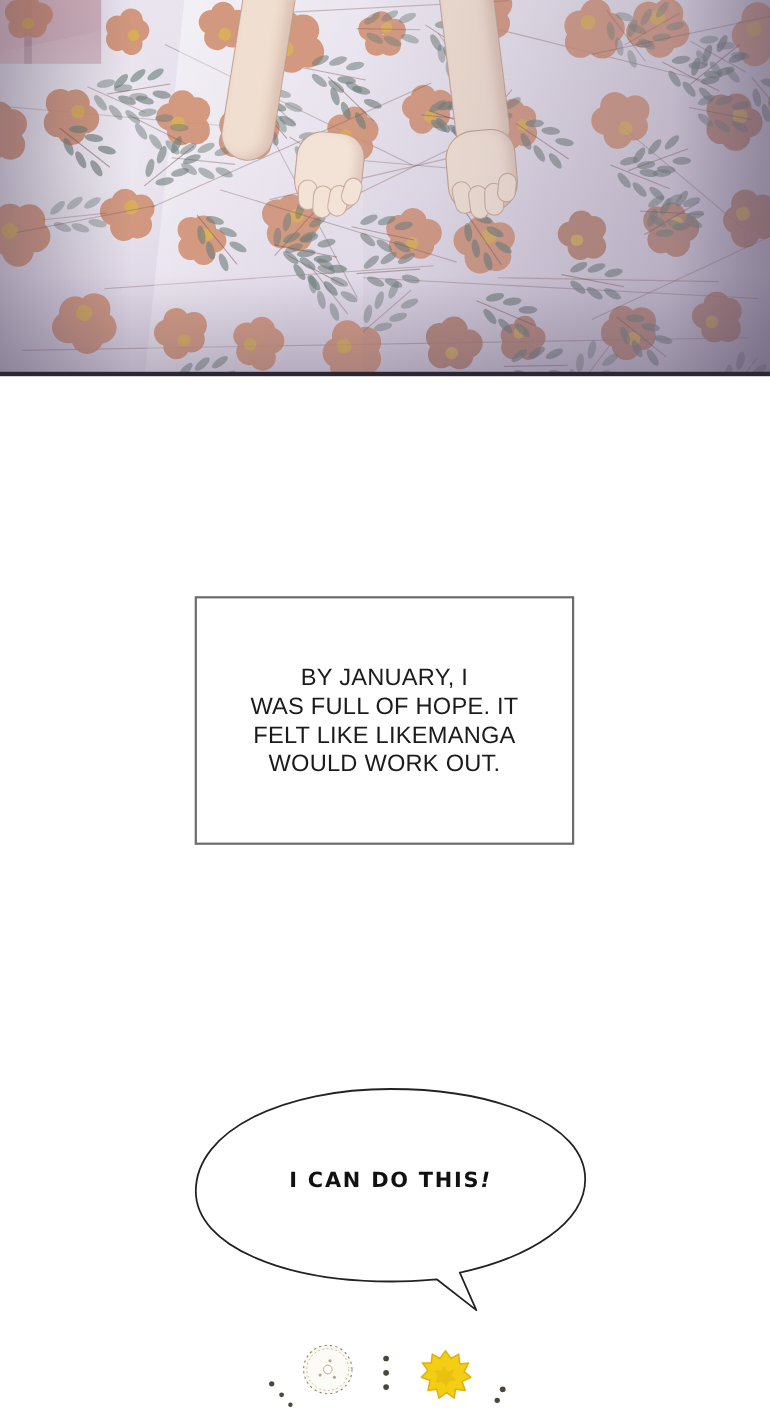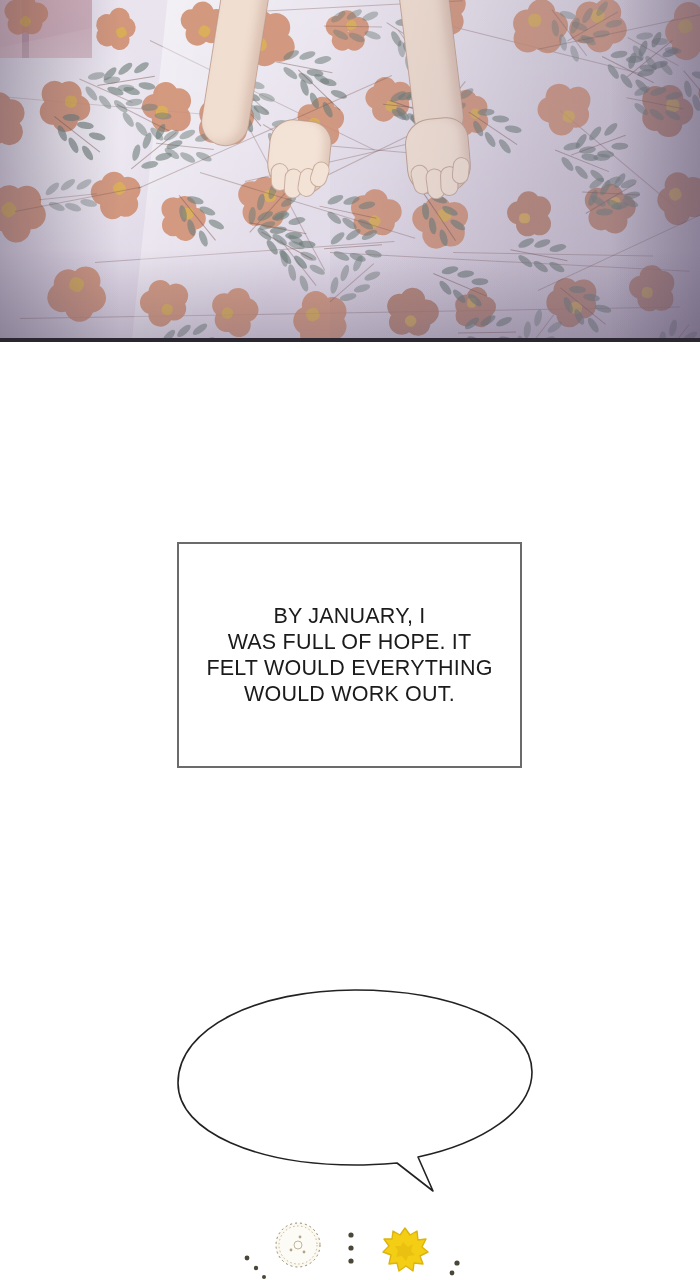--- a/index.html
+++ b/index.html
@@ -879,34 +879,37 @@
     <div class="fold f4"></div>
     <div class="fold f5"></div>
     <div class="fold f6"></div>
 
   </div>
   <div class="panel-bottom-rule"></div>
 
   <div class="narration-box">
     <div class="narration-text">BY JANUARY, I
 WAS FULL OF HOPE. IT
-FELT WOULD EVERYTHING
+FELT LIKE LIKEMANGA
 WOULD WORK OUT.</div>
   </div>
 
   <div class="bubble-wrap">
     <svg class="bubble-svg" width="370" height="215" viewBox="0 0 370 215">
       <path d="M185 5
                C 281 5 362 37 362 87
                C 362 126 313 158 248 172
                L 263 206 L 227 178
                C 214 179 200 180 185 180
                C 89 180 8 148 8 98
                C 8 42 89 5 185 5 Z" fill="#ffffff" stroke="#222222" stroke-width="1.6" stroke-linejoin="round"></path>
     </svg>
+    <div class="bubble-text">
+      <span>I CAN DO THIS</span><span class="bang">!</span>
+    </div>
   </div>
 
   <div class="decor">
     <svg width="700" height="84" viewBox="0 0 700 84">
 
       <g transform="translate(298,49)">
         <circle r="22" fill="#fbf8ee" stroke="#8a7a62" stroke-width="1" stroke-dasharray="2 3" opacity="0.95"></circle>
         <circle r="19" fill="#fdfbf5" stroke="#b3a78e" stroke-width="0.8" stroke-dasharray="1.5 2.5"></circle>
         <circle r="4" fill="none" stroke="#b9ad94" stroke-width="0.9"></circle>
         <circle cx="-7" cy="5" r="1.4" fill="#b0a489"></circle>

